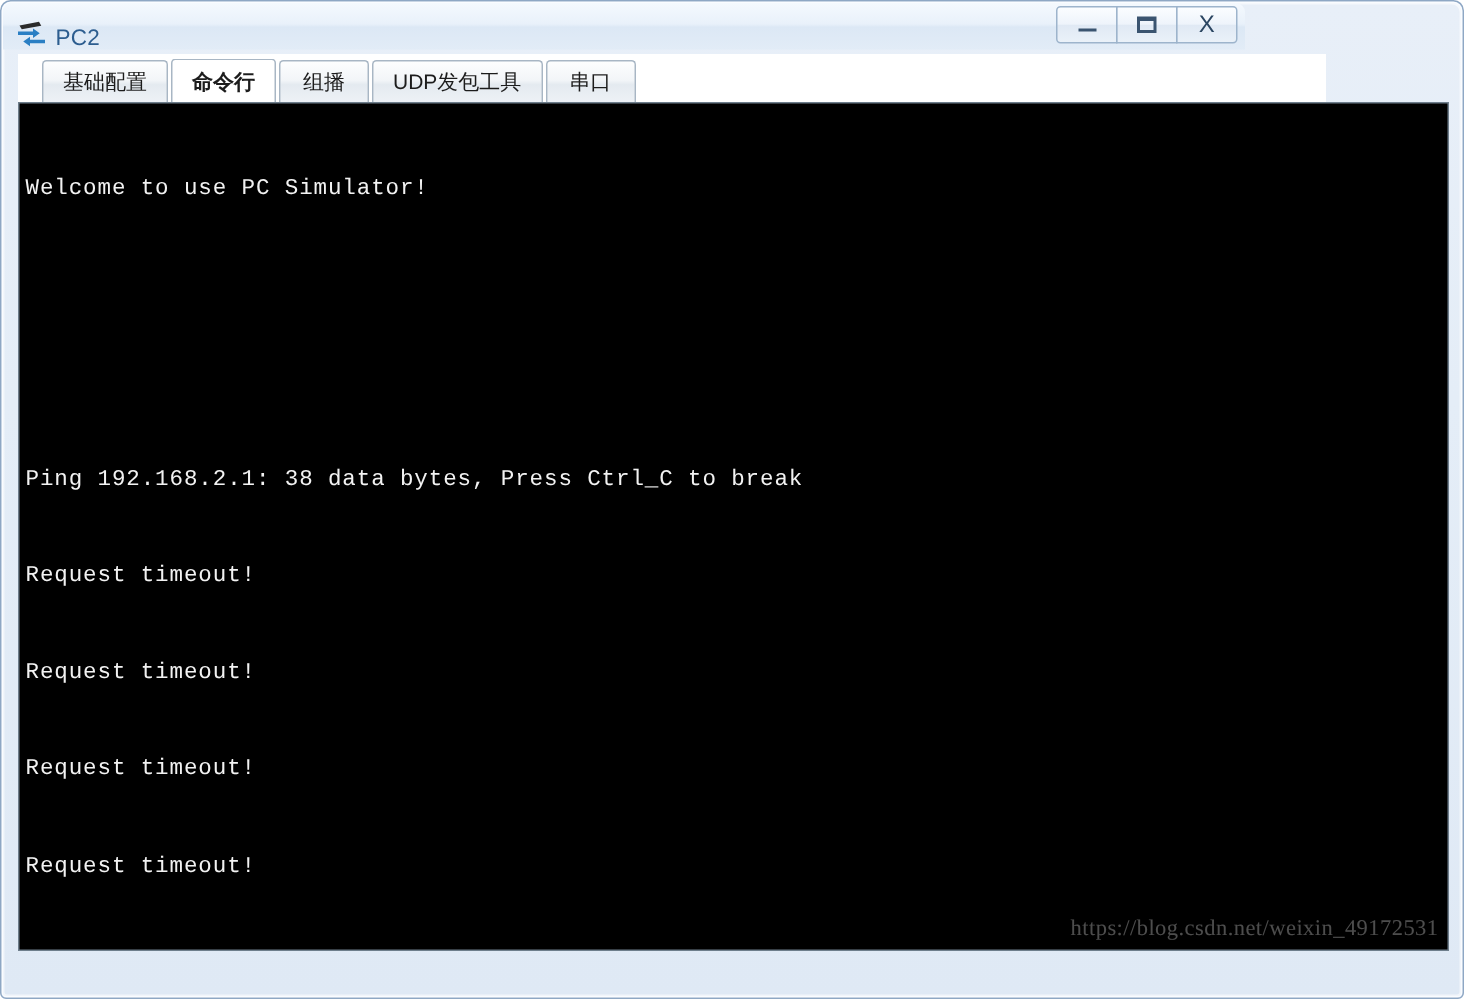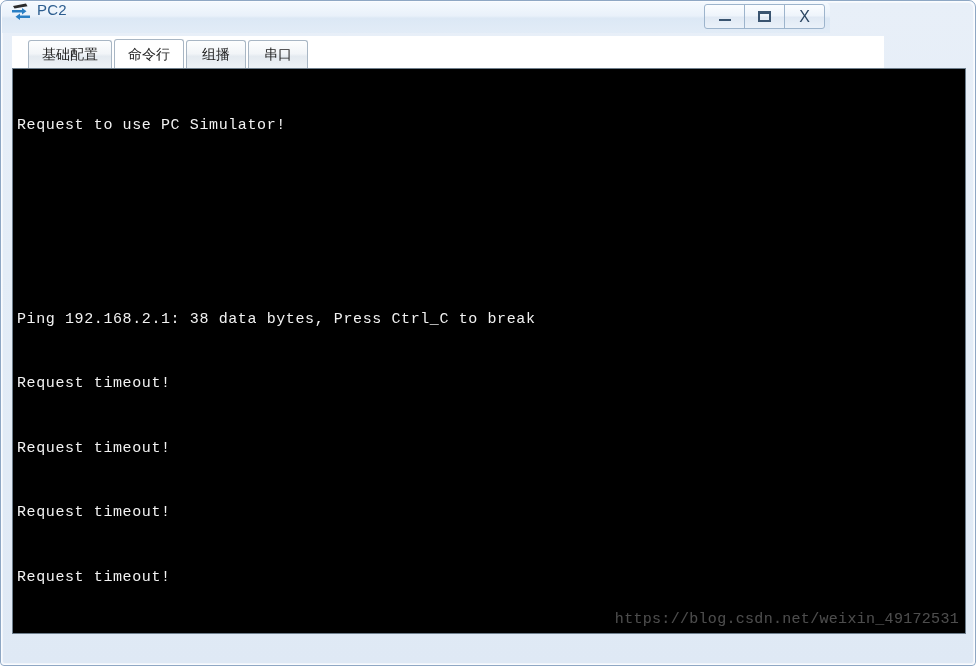--- a/index.html
+++ b/index.html
@@ -40,21 +40,21 @@
   .titlebar {
     position: absolute;
     left: 1px;
     top: 1px;
     width: 828px;
     height: 31px;
     box-sizing: border-box;
     background: linear-gradient(to bottom, #f4f9fe 0%, #e9f1fa 45%, #dce8f5 52%, #e2ecf7 100%);
     border-radius: 6px 6px 0 0;
     display: flex;
-    align-items: flex-start;
+    align-items: flex-end;
   }
   .title-icon {
     width: 22px;
     height: 20px;
     margin-left: 8px;
     margin-right: 5px;
     flex: 0 0 auto;
     position: relative;
   }
   .title-text {
@@ -139,20 +139,21 @@
     border-bottom: none;
     border-radius: 3px 3px 0 0;
     white-space: nowrap;
     font-family: "Liberation Sans", sans-serif;
   }
   .tab.active {
     background: #ffffff;
     color: #1c1c1c;
     border-color: #a8b6c4;
     height: 30px;
+    font-weight: bold;
   }
 
   
   .terminal {
     position: absolute;
     left: 0;
     top: 32px;
     width: 954px;
     height: 566px;
     box-sizing: border-box;
@@ -171,21 +172,21 @@
   }
   .term-line { height: 21.5px; }
 
   
   .watermark {
     position: absolute;
     right: 6px;
     bottom: 5px;
     font-size: 15px;
     color: rgba(255,255,255,0.30);
-    font-family: Liberation Mono, monospace;
+    font-family: Liberation Serif, serif;
     letter-spacing: 0.3px;
     white-space: nowrap;
     pointer-events: none;
   }
 </style>
 </head>
 <body>
 
 <div class="window">
   <div class="frame-outer-edge"></div>
@@ -219,27 +220,30 @@
       <div class="tab">
         <span>基础配置</span>
       </div>
       <div class="tab active">
         <span>命令行</span>
       </div>
       <div class="tab">
         <span>组播</span>
       </div>
       <div class="tab">
+        <span>UDP发包工具</span>
+      </div>
+      <div class="tab">
         <span>串口</span>
       </div>
     </div>
 
     <div class="terminal">
       <div class="term-inner">
-        <div class="term-line">Request to use PC Simulator!</div>
+        <div class="term-line">Welcome to use PC Simulator!</div>
         <div class="term-line"></div>
         <div class="term-line"></div>
         <div class="term-line">Ping 192.168.2.1: 38 data bytes, Press Ctrl_C to break</div>
         <div class="term-line">Request timeout!</div>
         <div class="term-line">Request timeout!</div>
         <div class="term-line">Request timeout!</div>
         <div class="term-line">Request timeout!</div>
         
         
         

